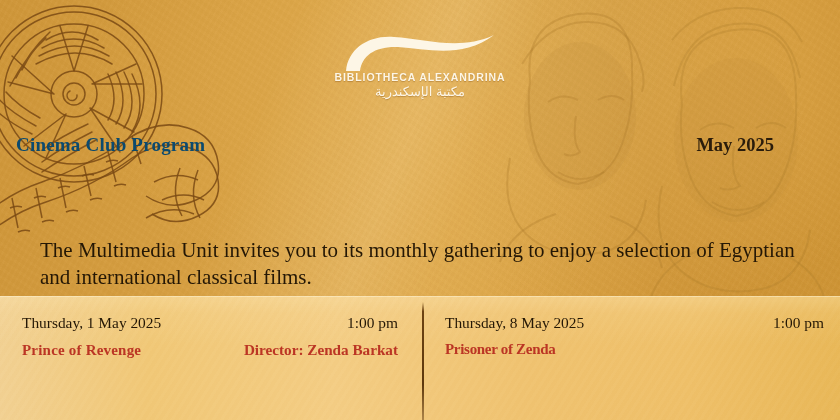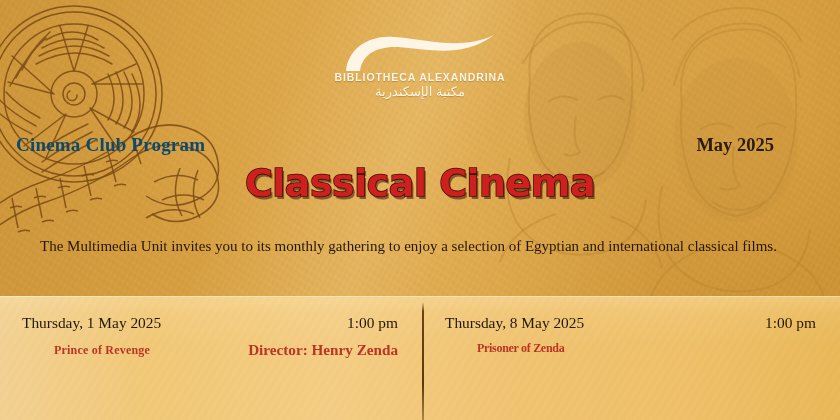--- a/index.html
+++ b/index.html
@@ -113,21 +113,21 @@
     paint-order: stroke fill;
     text-shadow: 2px 3px 0 rgba(58,18,5,.55);
   }
 
   
   .intro {
     position: absolute;
     top: 237px;
     left: 40px;
     width: 772px;
-    font-size: 15px;
+    font-size: 21px;
     line-height: 1.30;
     color: #241705;
     text-align: left;
   }
 
   
   .band {
     position: absolute;
     left: 0; right: 0;
     top: 296px;
@@ -157,40 +157,39 @@
     left: 0; right: 0;
     top: 296px;
     bottom: 0;
     display: flex;
   }
   .card {
     flex: 1 1 50%;
     padding: 18px 22px 0 22px;
     box-sizing: border-box;
   }
-  .card.right { padding-left: 25px; padding-right: 24px; }
+  .card.right { padding-left: 25px; padding-right: 16px; }
 
   .card-row {
     display: flex;
     justify-content: space-between;
     align-items: center;
     font-size: 15.4px;
     color: #241705;
   }
   .card-row .date { white-space: nowrap; }
   .card-row .time { white-space: nowrap; }
 
   .card-row.title-row { margin-top: 9px; }
   .film-title {
     font-weight: 700;
-    font-size: 12px;
+    font-size: 15px;
     color: #bb3524;
     letter-spacing: .2px;
     white-space: nowrap;
-    margin-left: 32px;
   }
   .film-director {
     font-weight: 700;
     font-size: 15.2px;
     color: #bb3524;
     white-space: nowrap;
   }
   .card.right .film-title,
   .card.right .film-director { letter-spacing: -0.3px; }
 
@@ -289,39 +288,38 @@
   <div class="logo">
     <svg class="logo-arch" viewBox="0 0 152 40">
       <path d="M2 38 C4 16 24 2 50 4 C82 6 116 18 150 2 C118 26 84 16 54 14 C32 13 18 22 16 38 Z" fill="#fdf6e6"></path>
     </svg>
     <div class="logo-latin">BIBLIOTHECA ALEXANDRINA</div>
     <div class="logo-arabic">مكتبة الإسكندرية</div>
   </div>
 
   <div class="program-line">Cinema Club Program</div>
   <div class="month">May 2025</div>
-  <div class="main-title">Classical Cinema</div>
 
   <div class="intro">The Multimedia Unit invites you to its monthly gathering to enjoy a selection of Egyptian and international classical films.</div>
 
   <div class="band">
     <div class="band-texture"></div>
   </div>
   <div class="band-divider"></div>
 
   <div class="cards">
 
     <div class="card left">
       <div class="card-row">
         <span class="date">Thursday, 1 May 2025</span>
         <span class="time">1:00 pm</span>
       </div>
       <div class="card-row title-row">
         <span class="film-title">Prince of Revenge</span>
-        <span class="film-director">Director: Henry Zenda</span>
+        <span class="film-director">Director: Zenda Barkat</span>
       </div>
     </div>
 
     <div class="card right">
       <div class="card-row">
         <span class="date">Thursday, 8 May 2025</span>
         <span class="time">1:00 pm</span>
       </div>
       <div class="card-row title-row">
         <span class="film-title">Prisoner of Zenda</span>

